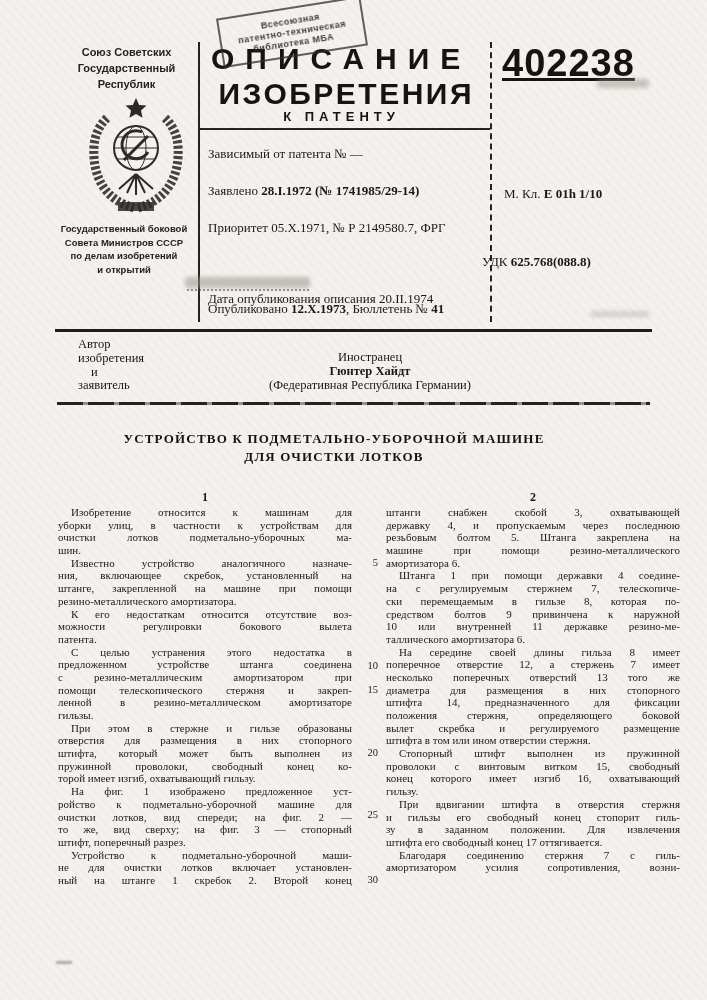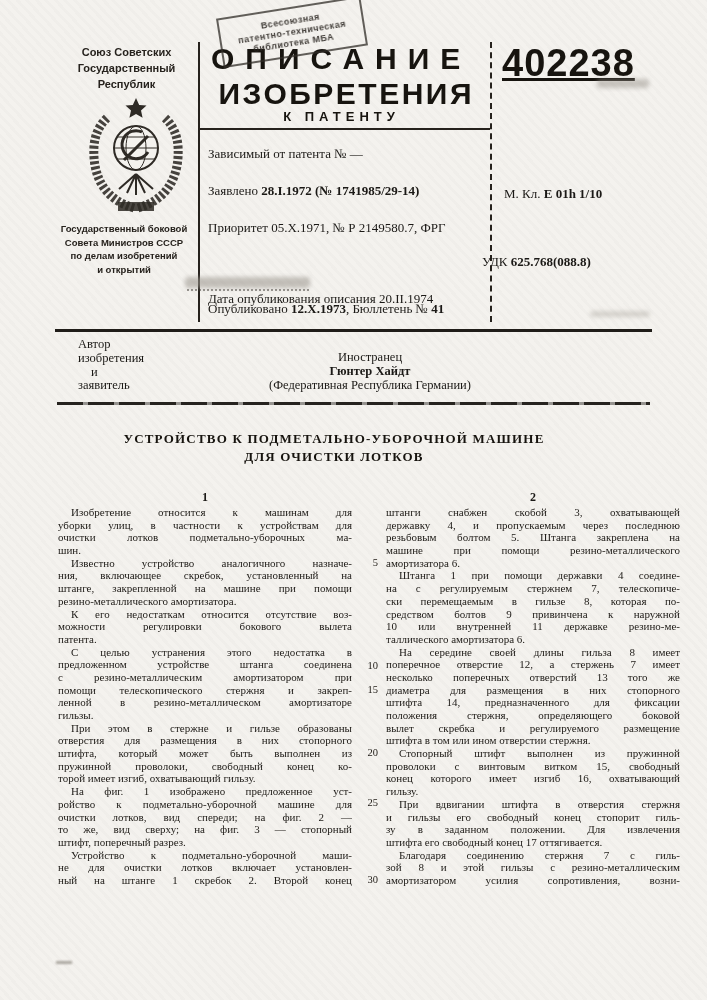--- a/index.html
+++ b/index.html
@@ -210,29 +210,28 @@
       <div class="bl plast">штифта в том или ином отверстии стержня.</div>
       <div class="bl pfirst">Стопорный штифт выполнен из пружинной</div>
       <div class="bl">проволоки с винтовым витком 15, свободный</div>
       <div class="bl">конец которого имеет изгиб 16, охватывающий</div>
       <div class="bl plast">гильзу.</div>
       <div class="bl pfirst">При вдвигании штифта в отверстия стержня</div>
       <div class="bl">и гильзы его свободный конец стопорит гиль-</div>
       <div class="bl">зу в заданном положении. Для извлечения</div>
       <div class="bl plast">штифта его свободный конец 17 оттягивается.</div>
       <div class="bl pfirst">Благодаря соединению стержня 7 с гиль-</div>
-      <div class="bl">зой 8 и этой гильзы с резино-металлическим</div>
       <div class="bl">амортизатором усилия сопротивления, возни-</div>
     </div>
   <div class="gutter">
       <div class="lnum" style="top: 50.8px;">5</div>
       <div class="lnum" style="top: 114.3px; margin-top: 40px;">10</div>
       <div class="lnum" style="top: 177.8px;">15</div>
       <div class="lnum" style="top: 241.3px;">20</div>
-      <div class="lnum" style="top: 291px;">25</div>
+      <div class="lnum" style="top: 303px;">25</div>
       <div class="lnum" style="top: 368.3px;">30</div>
     </div>
 
   <div class="smudge1"></div>
   <div class="smudge1b"></div>
   <div class="smudge2"></div>
   <div class="smudge3"></div>
   <div class="mark-bottom"></div>
 
 </div>

